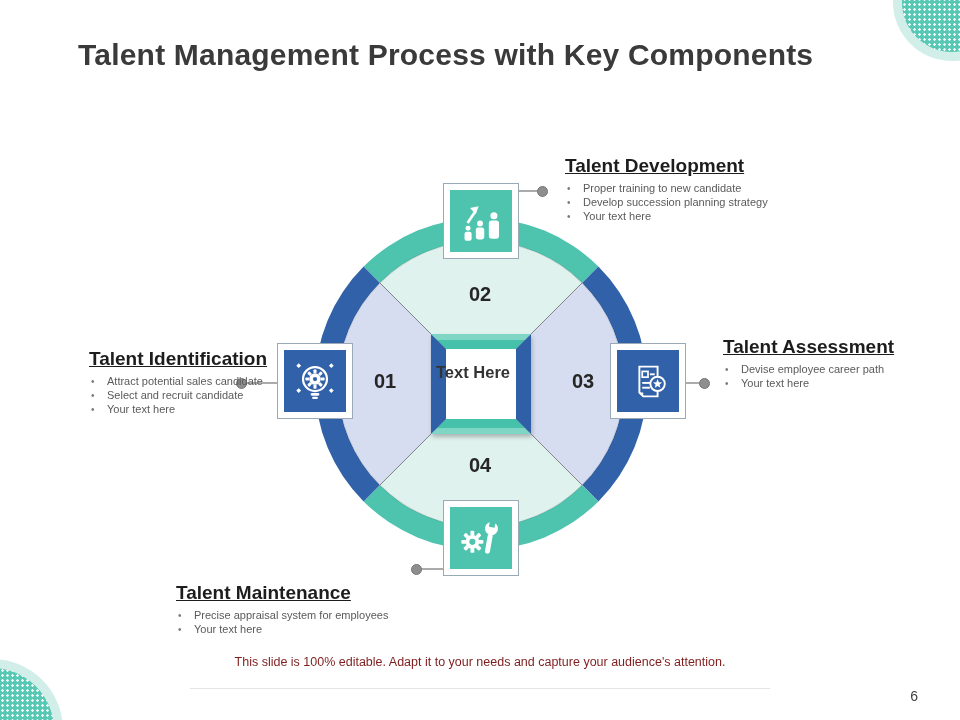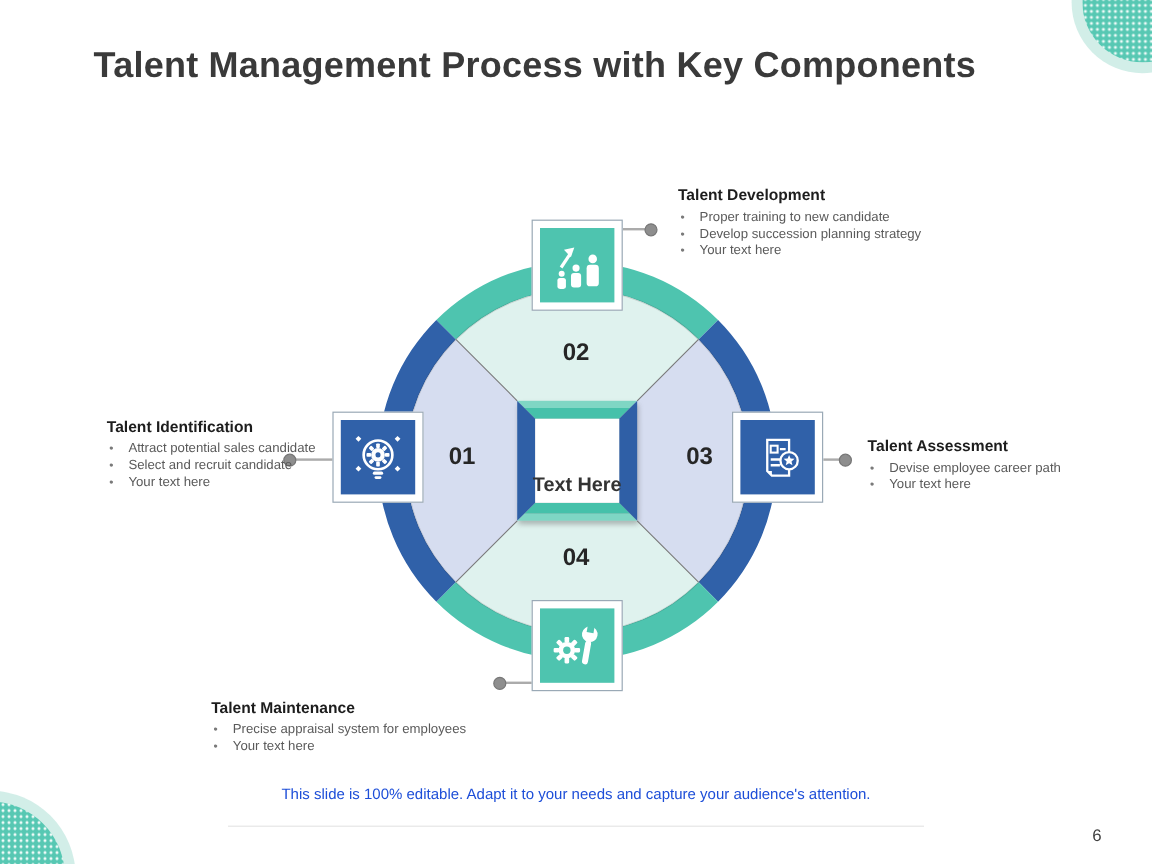--- a/index.html
+++ b/index.html
@@ -13,39 +13,39 @@
     background-image:radial-gradient(rgba(255,255,255,0.9) 1px, rgba(255,255,255,0) 1.5px);
     background-size:5px 5px;
     box-shadow:0 0 0 9px rgba(205,236,229,0.9);}
   .corner-tr{width:100px;height:100px;left:902px;top:-48px;}
   .corner-bl{width:124px;height:124px;left:-70px;top:668px;}
 
   .diagram-svg{position:absolute;left:306px;top:209px;width:350px;height:350px;}
 
   .step-number{position:absolute;width:46px;text-align:center;font-size:20px;font-weight:bold;color:#262626;}
 
-  .center-label{position:absolute;left:436px;top:362px;width:90px;text-align:center;
-    font-size:16.5px;font-weight:bold;color:#333;line-height:21px;margin-top:32px;}
+  .center-label{position:absolute;left:436px;top:362px;width:90px;
+    font-size:16.5px;font-weight:bold;color:#333;line-height:21px;}
 
   .icon-box{position:absolute;width:74px;height:74px;background:#fff;border:1px solid #9aa9b6;
     display:flex;align-items:center;justify-content:center;}
   .icon-inner{width:62px;height:62px;display:flex;align-items:center;justify-content:center;}
   .icon-teal{background:#4ec4af;}
   .icon-blue{background:#3061a9;}
 
   .connector-line{position:absolute;height:2px;background:#ababab;}
   .connector-dot{position:absolute;width:9px;height:9px;border-radius:50%;background:#8e8e8e;border:1px solid #777;}
 
   .callout{position:absolute;}
-  .callout h3{margin:0 0 5px 0;font-size:13px;font-weight:bold;color:#1d1d1d;}
+  .callout h3{margin:0 0 5px 0;font-size:19px;font-weight:bold;color:#1d1d1d;text-decoration:underline;}
   .callout ul{list-style:none;margin:0;padding:0;}
   .callout li{position:relative;font-size:11px;color:#5a5a5a;line-height:13.5px;padding-left:18px;margin-bottom:0.5px;}
   .callout li::before{content:"\2022";position:absolute;left:2px;top:0;color:#7a7a7a;font-size:10px;}
 
-  .footer-note{position:absolute;left:0;right:0;top:655px;text-align:center;font-size:12.5px;color:#1d4ed8;}
+  .footer-note{position:absolute;left:0;right:0;top:655px;text-align:center;font-size:12.5px;color:#7f1d1d;}
   .footer-rule{position:absolute;left:190px;right:190px;top:688px;height:1px;background:#e5e5e5;}
   .page-number{position:absolute;right:42px;top:688px;font-size:14px;color:#3f3f3f;}
 </style>
 </head>
 <body>
 
 <div class="slide">
 
   <div class="corner-circle corner-tr"></div>
   <div class="corner-circle corner-bl"></div>
@@ -191,21 +191,21 @@
 
   <div class="callout" style="left:57px;top:348px;width:220px;margin-left:32px;">
     <h3>Talent Identification</h3>
     <ul>
       <li>Attract potential sales candidate</li>
       <li>Select and recruit candidate</li>
       <li>Your text here</li>
     </ul>
   </div>
 
-  <div class="callout" style="left:723px;top:364px;width:215px;">
+  <div class="callout" style="left:723px;top:336px;width:215px;">
     <h3>Talent Assessment</h3>
     <ul>
       <li>Devise employee career path</li>
       <li>Your text here</li>
     </ul>
   </div>
 
   <div class="callout" style="left:176px;top:538px;width:240px;margin-top:44px;">
     <h3>Talent Maintenance</h3>
     <ul>

